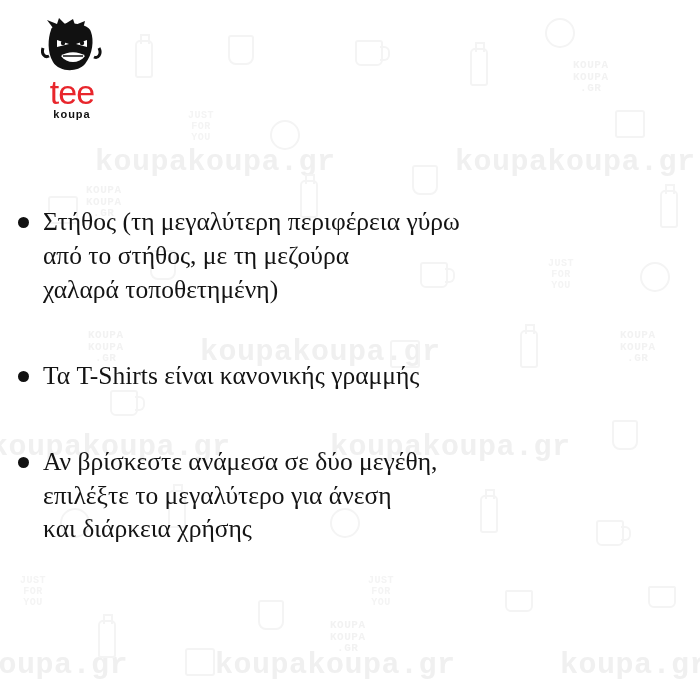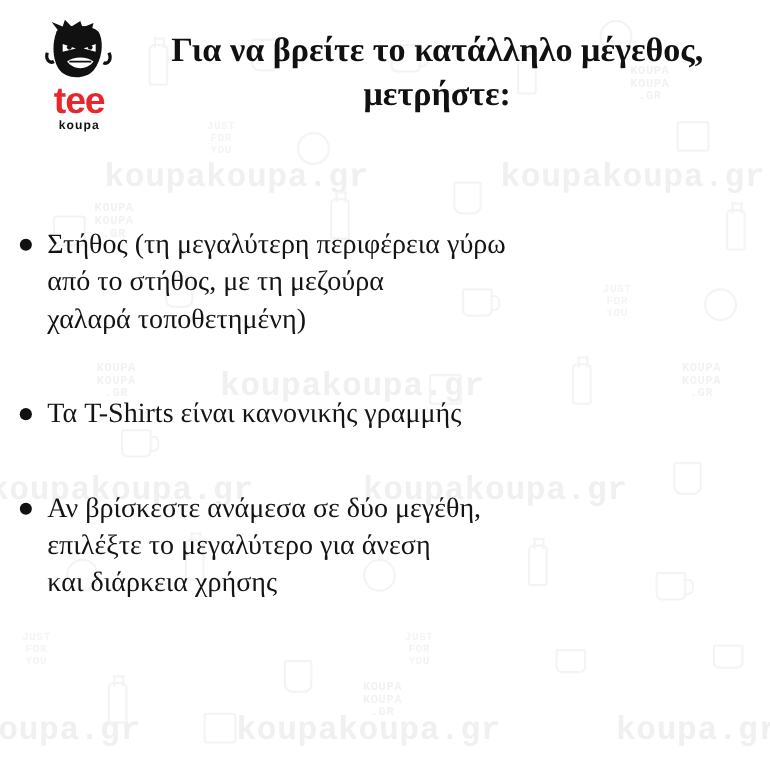--- a/index.html
+++ b/index.html
@@ -110,21 +110,21 @@
     text-align: center;
   }
   .logo-face {
     position: relative;
     width: 62px;
     height: 58px;
     margin: 0 auto 2px auto;
   }
   .logo-word {
     font-family: "Liberation Sans", sans-serif;
-    font-weight: 700;
+    font-weight: 400;
     font-size: 34px;
     line-height: 0.85;
     color: #e8262c;
     letter-spacing: -1px;
   }
   .logo-sub {
     font-family: "Liberation Sans", sans-serif;
     font-weight: 700;
     font-size: 11px;
     color: #111111;
@@ -247,21 +247,20 @@
         <path d="M20 38 C26 33, 38 33, 44 38 C38 46, 26 46, 20 38 Z" fill="#ffffff"></path>
         <path d="M22 38 L42 38" stroke="#111" stroke-width="1.5"></path>
         <path d="M2 30 C0 36, 4 40, 8 38" stroke="#111" stroke-width="3" fill="none"></path>
         <path d="M58 30 C61 36, 57 41, 53 39" stroke="#111" stroke-width="3" fill="none"></path>
       </svg>
     </div>
     <div class="logo-word">tee</div>
     <div class="logo-sub">koupa</div>
   </div>
 
-  <div class="title">Για να βρείτε το κατάλληλο μέγεθος, μετρήστε:</div>
 
   <div class="bullets">
     <div class="bullet-item">
       <span class="bullet-dot"></span>
       <span class="bullet-text">Στήθος (τη μεγαλύτερη περιφέρεια γύρω
 από το στήθος, με τη μεζούρα
 χαλαρά τοποθετημένη)</span>
     </div>
     <div class="bullet-item">
       <span class="bullet-dot"></span>

